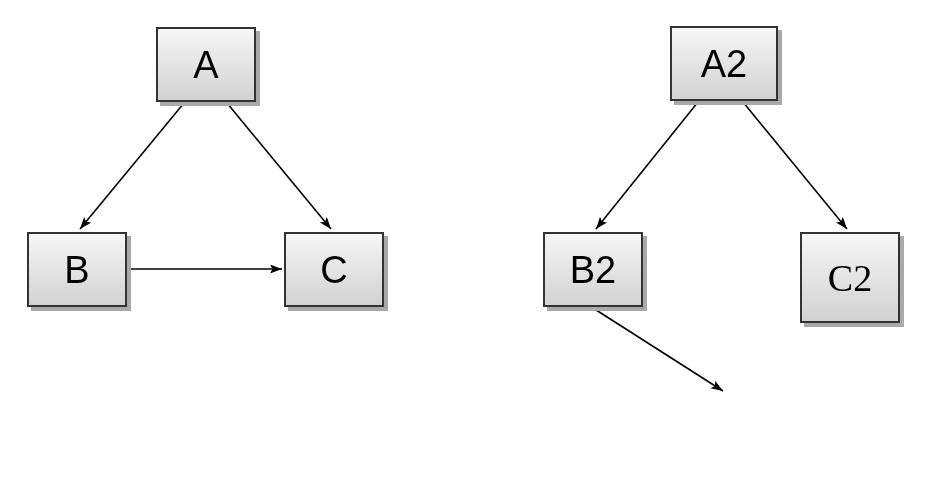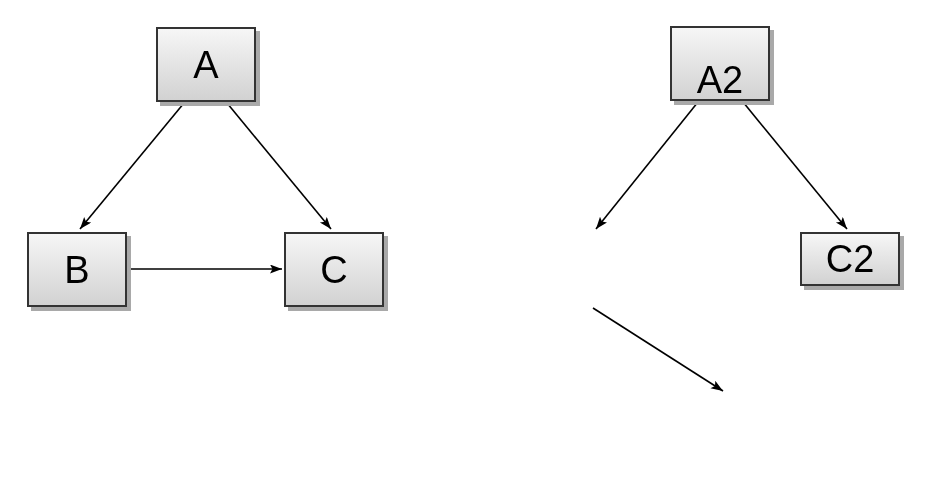--- a/index.html
+++ b/index.html
@@ -66,19 +66,22 @@
     </svg>
 <div class="node" style="left: 156px; top: 27px; width: 100px; height: 75px;">
       <span class="node-label">A</span>
     </div>
     <div class="node" style="left: 27px; top: 232px; width: 100px; height: 75px;">
       <span class="node-label">B</span>
     </div>
     <div class="node" style="left: 284px; top: 232px; width: 100px; height: 75px;">
       <span class="node-label">C</span>
     </div>
-    <div class="node" style="left: 670px; top: 26px; width: 100px; height: 75px; align-items: flex-end;">
+    <div class="node" style="left: 670px; top: 26px; width: 108px; height: 75px;">
       <span class="node-label">A2</span>
     </div>
-    <div class="node" style="left: 800px; top: 232px; width: 100px; height: 54px;">
+    <div class="node" style="left: 543px; top: 232px; width: 100px; height: 75px;">
+      <span class="node-label">B2</span>
+    </div>
+    <div class="node" style="left: 800px; top: 232px; width: 100px; height: 91px; font-family: Liberation Serif, serif;">
       <span class="node-label">C2</span>
     </div>
   </div>
 
 </body></html>

